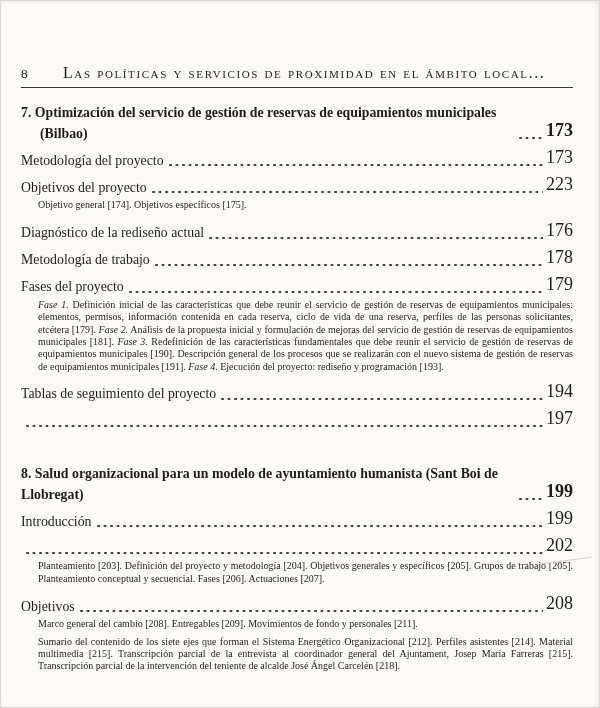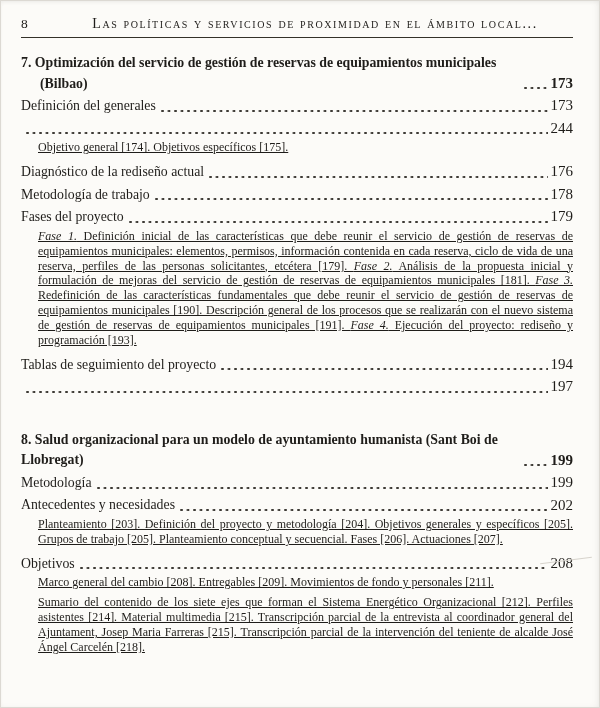--- a/index.html
+++ b/index.html
@@ -5,34 +5,34 @@
   html,body{margin:0;padding:0;background:#e9e7e3;}
   .sheet{
     position:relative;width:600px;height:708px;margin:0 auto;
     background:#fcfbf8;color:#1f1d1a;
     font-family:"Liberation Serif","DejaVu Serif",serif;
     box-sizing:border-box;padding:16px 27px 0 21px;overflow:hidden;
     box-shadow:inset 0 0 0 1px #dcd9d3, inset -3px 0 6px rgba(0,0,0,.05), inset 0 2px 4px rgba(0,0,0,.05);
   }
   .page-header{display:flex;align-items:baseline;border-bottom:1.2px solid #343129;padding-bottom:5px;}
   .page-number{font-size:13.5px;width:42px;}
-  .running-head{flex:1;text-align:center;font-variant:small-caps;letter-spacing:1.6px;font-size:14px;padding-right:6px;white-space:nowrap;}
+  .running-head{flex:1;text-align:left;font-variant:small-caps;letter-spacing:1.6px;font-size:16px;padding-right:6px;white-space:nowrap;margin-top:48px;}
   .toc{margin-top:15px;}
   .toc-line{display:flex;align-items:flex-end;font-size:13.8px;line-height:1.5;}
   .toc-line.chapter{font-weight:bold;margin-top:32px;}
   .toc > .toc-line.chapter:first-child{margin-top:13px;}
   .toc-line.chapter.hang .toc-title{padding-left:19px;text-indent:-19px;}
   .toc-title{flex:0 1 auto;}
   .leader{
     flex:1 1 24px;min-width:24px;height:4px;margin:0 3px 4px 5px;
     background-image:radial-gradient(circle at 1.6px 2px,#3d3a35 1.15px,rgba(0,0,0,0) 1.5px);
     background-size:6.5px 4px;background-repeat:repeat-x;background-position:left bottom;
   }
-  .toc-page{flex:0 0 auto;font-size:15px;}
-  .toc-note{margin:1px 0 5px 17px;font-size:12px;line-height:1.24;text-align:justify;text-decoration:underline;}
+  .toc-page{flex:0 0 auto;font-size:18px;}
+  .toc-note{margin:1px 0 5px 17px;font-size:10px;line-height:1.24;text-align:justify;}
   .toc-note i{font-style:italic;}
   .scan-artifact{
     position:absolute;right:8px;top:560px;width:52px;height:1px;
     background:#d7d3cc;transform:rotate(-7deg);
   }
 </style>
 </head>
 <body>
 
 <div class="sheet">
@@ -41,27 +41,28 @@
     <span class="running-head">Las políticas y servicios de proximidad en el ámbito local...</span>
   </div>
 
   <div class="toc">
       <div class="toc-line chapter hang">
         <span class="toc-title">7. Optimización del servicio de gestión de reservas de equipamientos municipales (Bilbao)</span>
         <span class="leader"></span>
         <span class="toc-page">173</span>
       </div>
       <div class="toc-line entry">
-        <span class="toc-title">Definición del generales</span>
+        <span class="toc-title">Metodología del proyecto</span>
         <span class="leader"></span>
         <span class="toc-page">173</span>
       </div>
       <div class="toc-line entry">
+        <span class="toc-title">Objetivos del proyecto</span>
         <span class="leader"></span>
-        <span class="toc-page">244</span>
+        <span class="toc-page">223</span>
       </div>
       <div class="toc-note"><span>Objetivo general [174]. Objetivos específicos [175].</span></div>
       <div class="toc-line entry">
         <span class="toc-title">Diagnóstico de la rediseño actual</span>
         <span class="leader"></span>
         <span class="toc-page">176</span>
       </div>
       <div class="toc-line entry">
         <span class="toc-title">Metodología de trabajo</span>
         <span class="leader"></span>
@@ -81,26 +82,25 @@
       <div class="toc-line entry">
         <span class="leader"></span>
         <span class="toc-page">197</span>
       </div>
       <div class="toc-line chapter">
         <span class="toc-title">8. Salud organizacional para un modelo de ayuntamiento humanista (Sant Boi de Llobregat)</span>
         <span class="leader"></span>
         <span class="toc-page">199</span>
       </div>
       <div class="toc-line entry">
-        <span class="toc-title">Metodología</span>
+        <span class="toc-title">Introducción</span>
         <span class="leader"></span>
         <span class="toc-page">199</span>
       </div>
       <div class="toc-line entry">
-        <span class="toc-title">Antecedentes y necesidades</span>
         <span class="leader"></span>
         <span class="toc-page">202</span>
       </div>
       <div class="toc-note"><span>Planteamiento [203]. Definición del proyecto y metodología [204]. Objetivos generales y específicos [205]. Grupos de trabajo [205]. Planteamiento conceptual y secuencial. Fases [206]. Actuaciones [207].</span></div>
       <div class="toc-line entry">
         <span class="toc-title">Objetivos</span>
         <span class="leader"></span>
         <span class="toc-page">208</span>
       </div>
       <div class="toc-note"><span>Marco general del cambio [208]. Entregables [209]. Movimientos de fondo y personales [211].</span></div>

